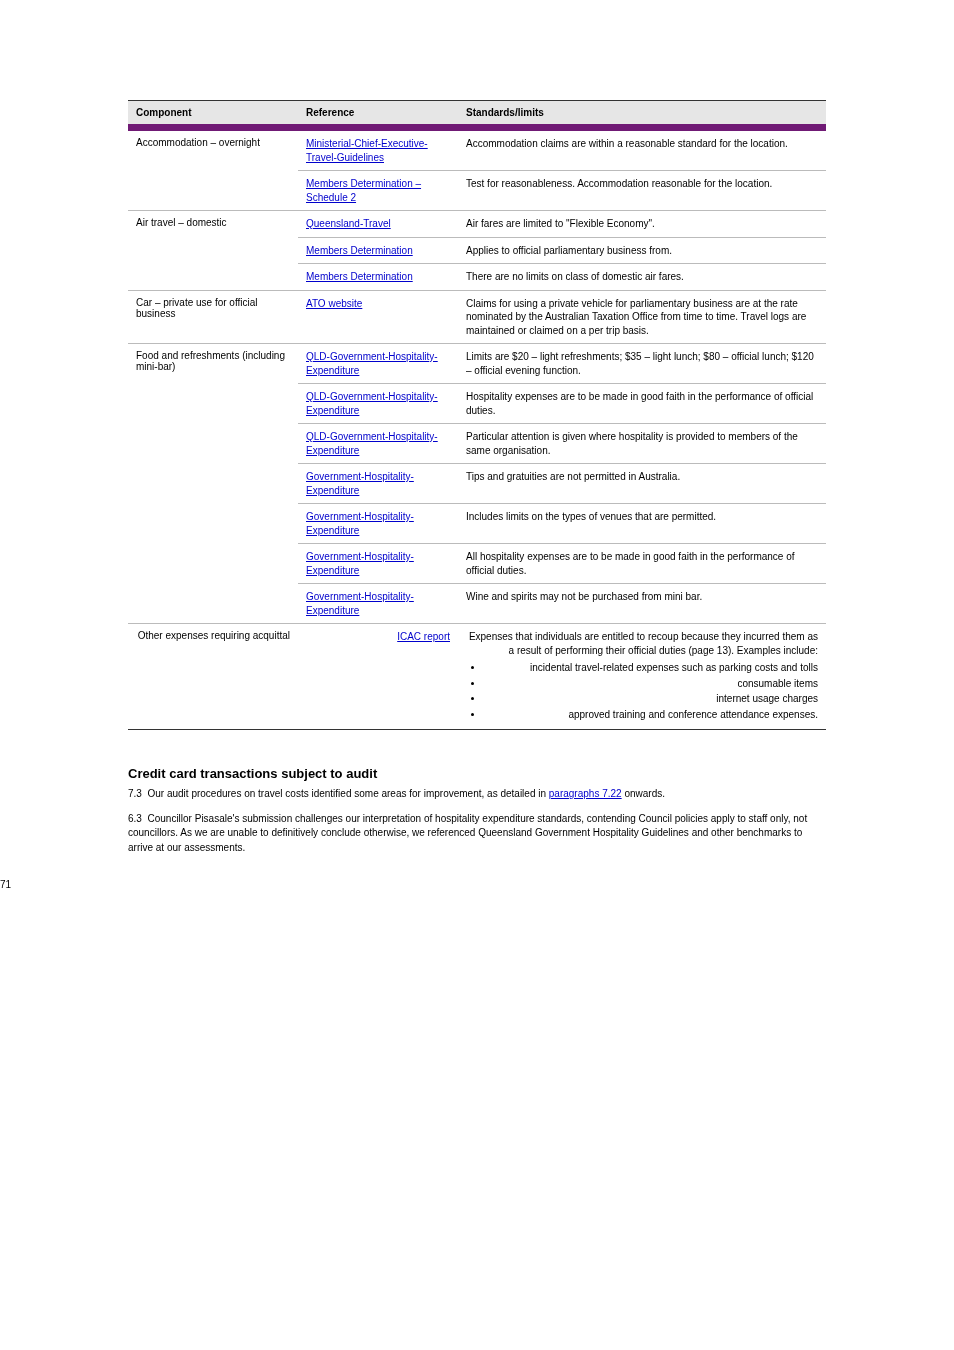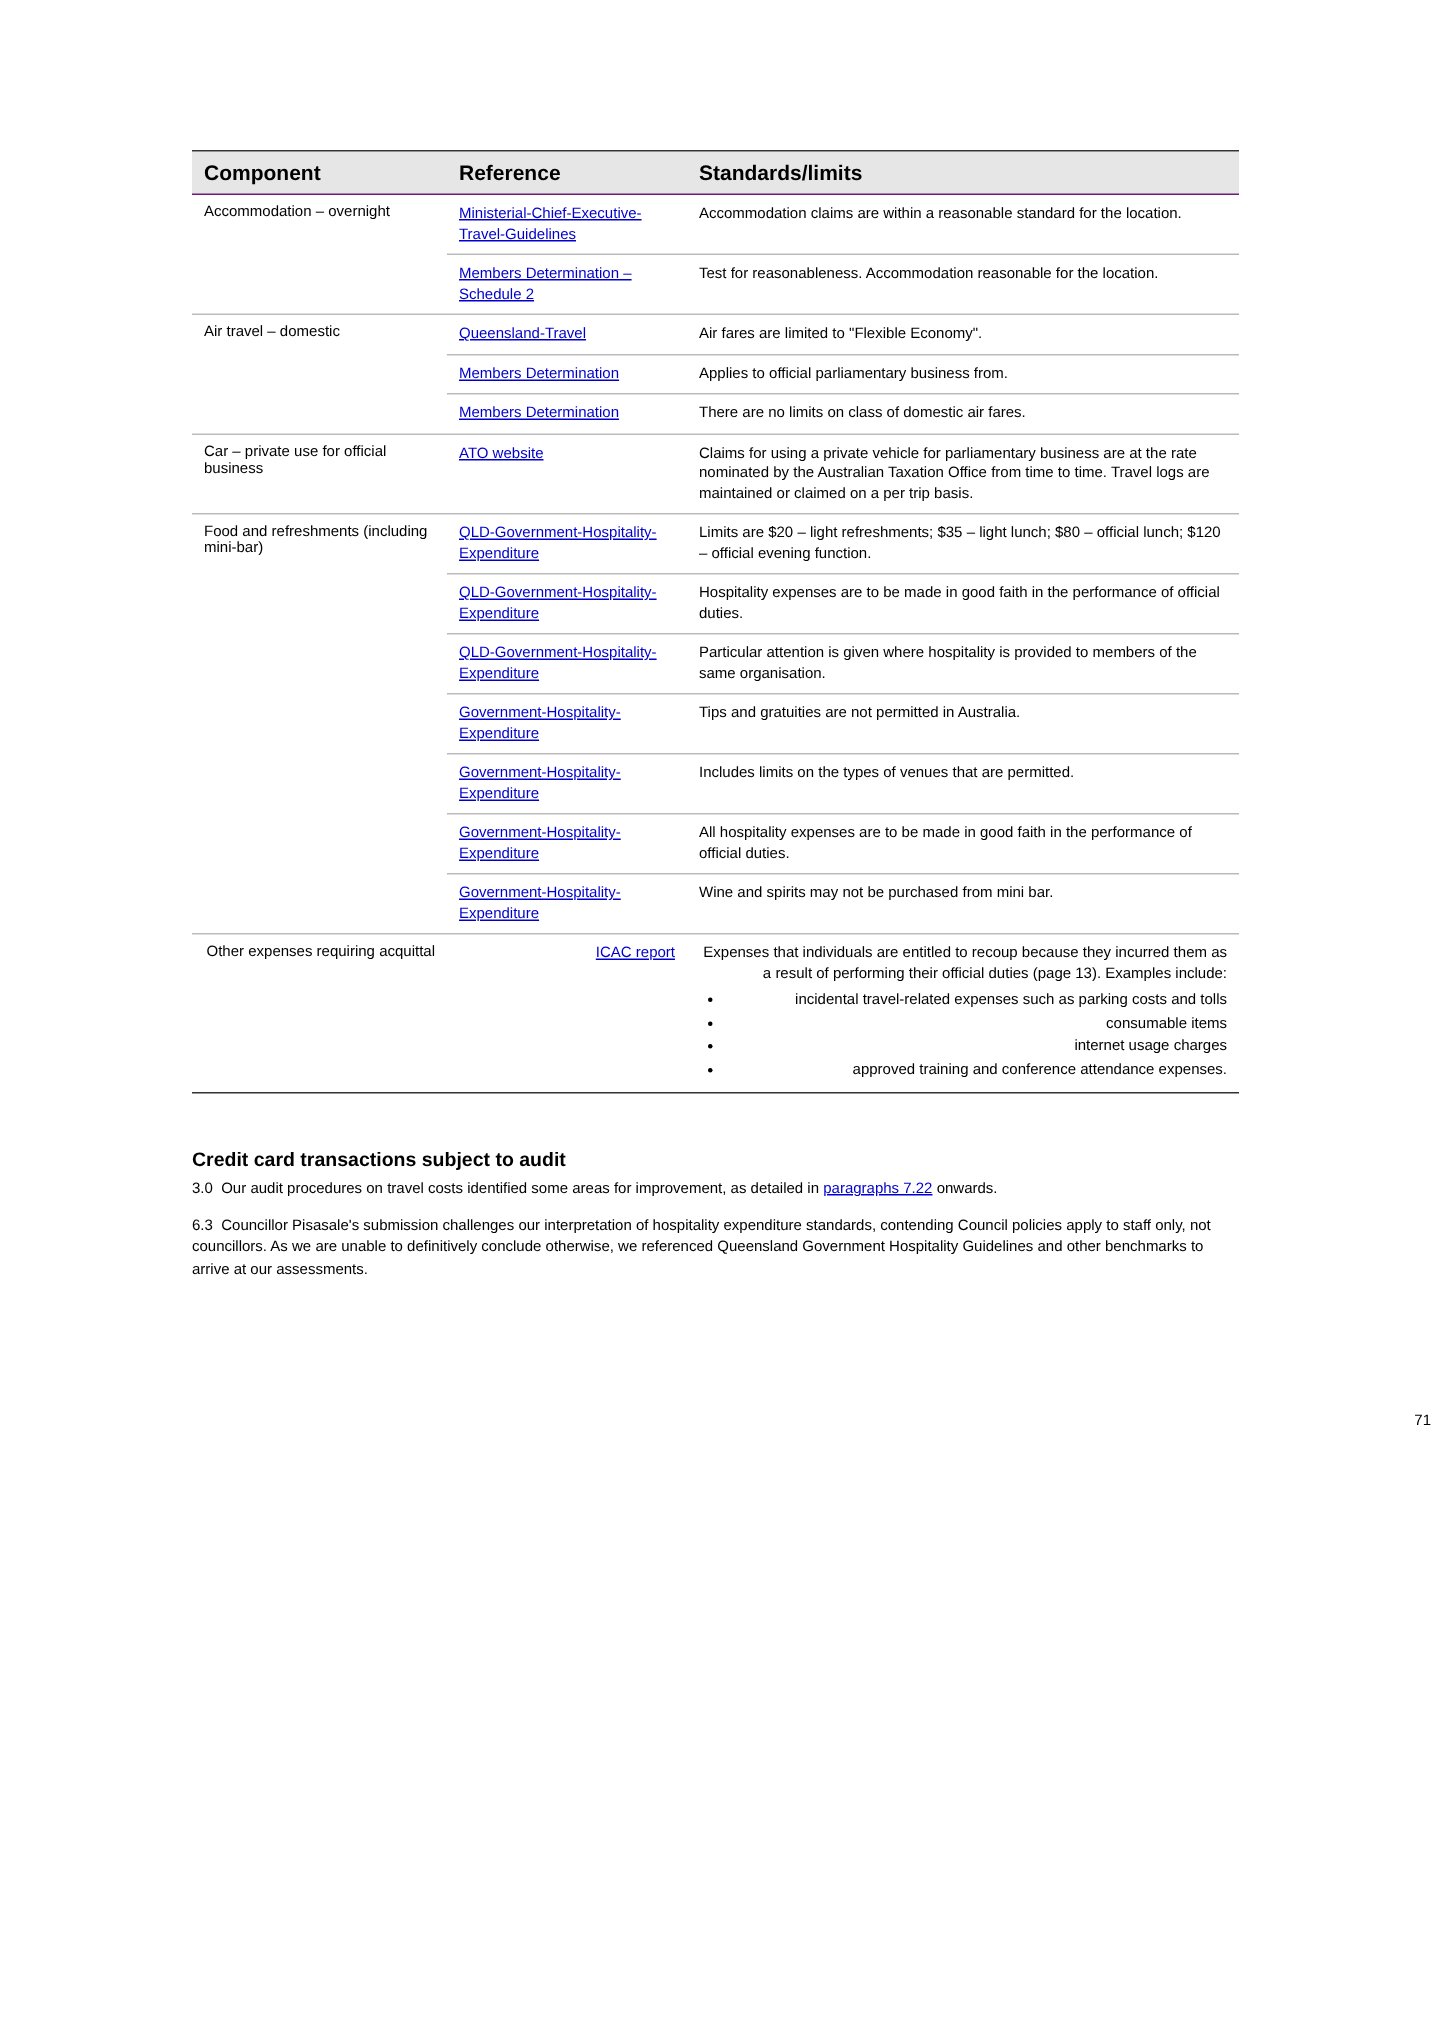--- a/index.html
+++ b/index.html
@@ -26,23 +26,23 @@
     table-layout: fixed;
   }
   table.expenses th, table.expenses td {
     text-align: left;
     vertical-align: top;
     padding: 6px 8px;
   }
   table.expenses thead th {
     background: #e6e6e6;
     font-weight: bold;
-    font-size: 14px;
+    font-size: 10px;
     border-top: 1px solid #333;
-    border-bottom: 1px solid #701a75;
+    border-bottom: 7px solid #701a75;
   }
   
   col.col1 { width: 170px; }
   col.col2 { width: 160px; }
   col.col3 { width: auto; }
 
   
   td.sep-top { border-top: 1px solid #bbb; }
   tr.last > td { border-bottom: 1px solid #333; text-align: right; }
 
@@ -77,23 +77,23 @@
     font-size: 10px;
     line-height: 1.45;
     margin: 0 0 10px 0;
   }
   .footer a {
     color: #0000cc;
     text-decoration: underline;
     cursor: pointer;
   }
   .page-number {
-    text-align: right;
-    font-size: 10px;
-    margin-top: 88px;
+    text-align: left;
+    font-size: 10px;
+    margin-top: 24px;
     padding-bottom: 30px;
   }
 </style>
 </head>
 <body>
 
 <div class="page">
   <div class="content">
     <table class="expenses">
       <colgroup>
@@ -234,21 +234,21 @@
               </div>
             </td>
           </tr>
         </tbody>
     </table>
   </div>
 
   <div class="footer">
     <h3>Credit card transactions subject to audit</h3>
     <p>
-      <span>3.0</span>&nbsp;
+      <span>7.3</span>&nbsp;
       <span>Our audit procedures on travel costs identified some areas for improvement, as detailed in </span>
       <a class="doc-link">paragraphs 7.22</a>
       <span> onwards.</span>
     </p>
     <p>
       <span>6.3</span>&nbsp;
       <span>Councillor Pisasale's submission challenges our interpretation of hospitality expenditure standards, contending Council policies apply to staff only, not councillors. As we are unable to definitively conclude otherwise, we referenced Queensland Government Hospitality Guidelines and other benchmarks to arrive at our assessments.</span>
     </p>
   </div>
 

